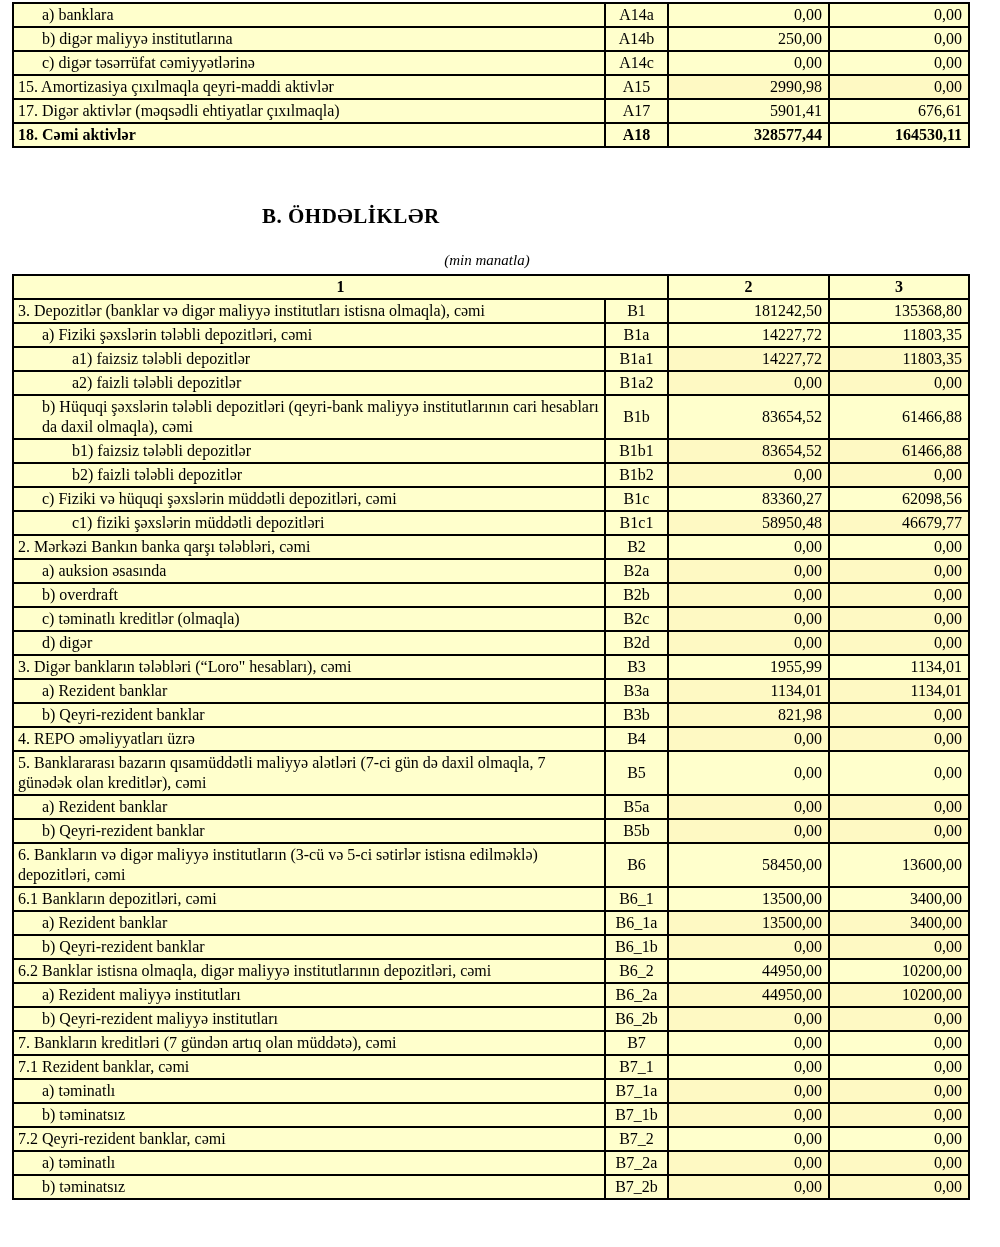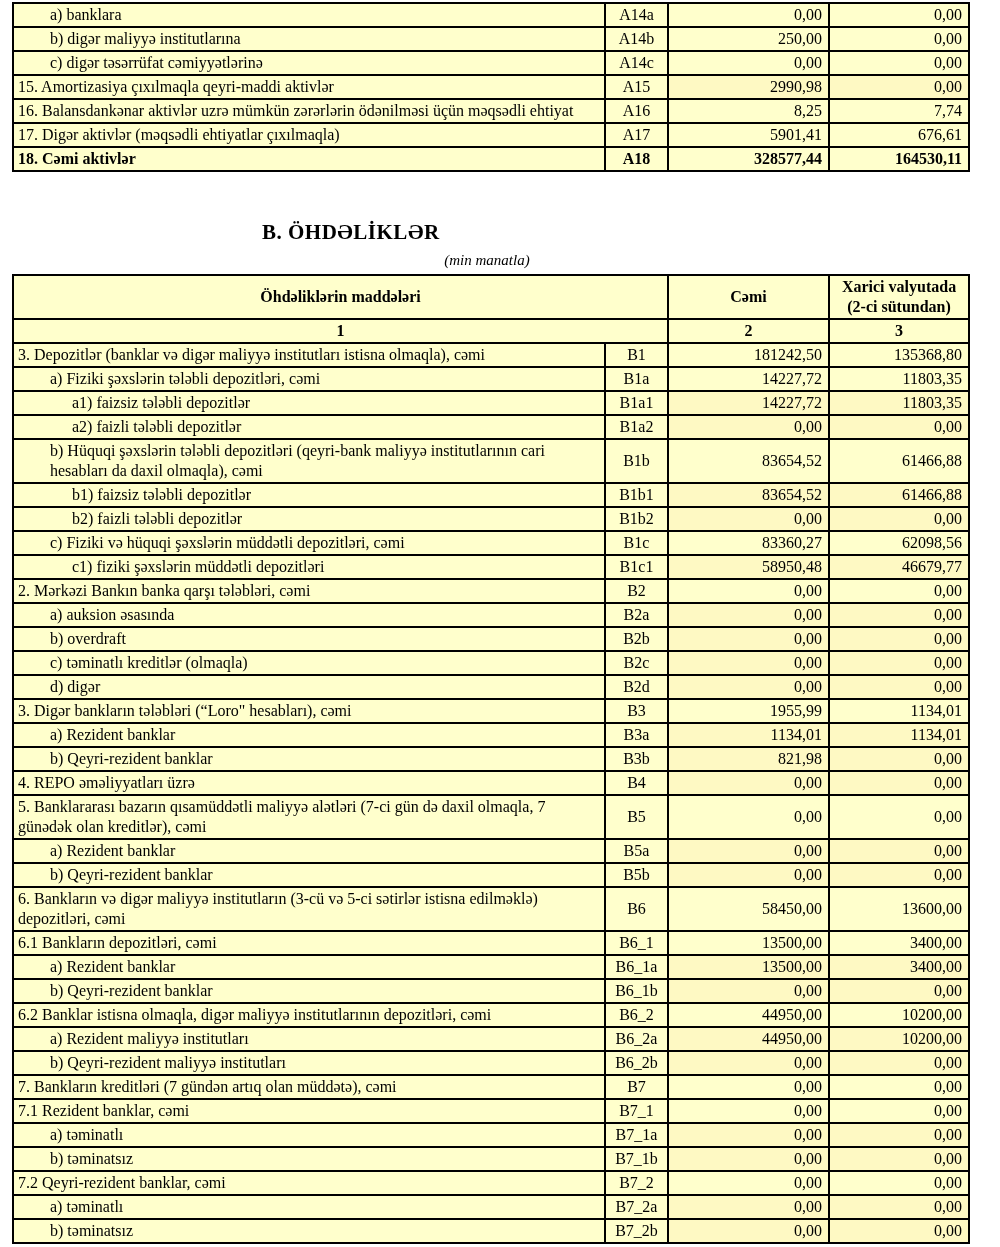--- a/index.html
+++ b/index.html
@@ -10,30 +10,30 @@
   .tbl{border-collapse:collapse;table-layout:fixed;width:956px;}
   .tbl td,.tbl th{
     border:2px solid #000;background:#FFFFCC;font-size:16px;line-height:20px;
     padding:1px 4px;vertical-align:middle;font-weight:normal;overflow:hidden;
   }
   .tbl tr{height:23px;}
   td.label{text-align:left;}
   td.code{text-align:center;}
   td.num{text-align:right;padding-right:6px;white-space:nowrap;}
   td.white{background:#fef9c3;}
-  td.indent1{padding-left:36px;}
+  td.indent1{padding-left:28px;}
   td.indent2{padding-left:58px;}
   tr.bold td{font-weight:bold;}
   th.hdr{font-weight:bold;text-align:center;line-height:20px;}
   tr.hdr-row{height:44px;}
   tr.nums-row{height:21px;}
   tr.nums-row td{text-align:center;font-weight:bold;}
   #assets-table{position:absolute;top:2px;left:12px;}
   #section-heading{
-    position:absolute;top:220px;left:262px;font-size:21px;font-weight:bold;
+    position:absolute;top:204px;left:262px;font-size:21px;font-weight:bold;
     letter-spacing:0.5px;
   }
   #unit-note{
     position:absolute;top:252px;left:12px;width:950px;text-align:center;
     font-style:italic;font-size:15px;
   }
   #liabilities-table{position:absolute;top:274px;left:12px;}
 </style>
 </head>
 <body>
@@ -64,26 +64,20 @@
         <td class="num">0,00</td>
         <td class="num">0,00</td>
       </tr>
       <tr>
         <td class="label">15. Amortizasiya çıxılmaqla qeyri-maddi aktivlər</td>
         <td class="code">A15</td>
         <td class="num white">2990,98</td>
         <td class="num white">0,00</td>
       </tr>
       <tr>
-        <td class="label">16. Balansdankənar aktivlər uzrə mümkün zərərlərin ödənilməsi üçün məqsədli ehtiyat</td>
-        <td class="code">A16</td>
-        <td class="num">8,25</td>
-        <td class="num">7,74</td>
-      </tr>
-      <tr>
         <td class="label">17. Digər aktivlər (məqsədli ehtiyatlar çıxılmaqla)</td>
         <td class="code">A17</td>
         <td class="num">5901,41</td>
         <td class="num">676,61</td>
       </tr>
       <tr class="bold">
         <td class="label">18. Cəmi aktivlər</td>
         <td class="code">A18</td>
         <td class="num">328577,44</td>
         <td class="num">164530,11</td>
@@ -95,25 +89,20 @@
 <div id="unit-note">(min manatla)</div>
 
 <table class="tbl" id="liabilities-table">
   <colgroup>
       <col style="width:592px">
       <col style="width:63px">
       <col style="width:161px">
       <col style="width:140px">
     </colgroup>
   <tbody id="liab-tbody">
-    <tr class="hdr-row">
-      <th class="hdr" colspan="2">Öhdəliklərin maddələri</th>
-      <th class="hdr">Cəmi</th>
-      <th class="hdr">Xarici valyutada (2-ci sütundan)</th>
-    </tr>
     <tr class="nums-row">
       <td colspan="2">1</td>
       <td>2</td>
       <td>3</td>
     </tr>
   <tr>
         <td class="label">3. Depozitlər (banklar və digər maliyyə institutları istisna olmaqla), cəmi</td>
         <td class="code">B1</td>
         <td class="num">181242,50</td>
         <td class="num">135368,80</td>

